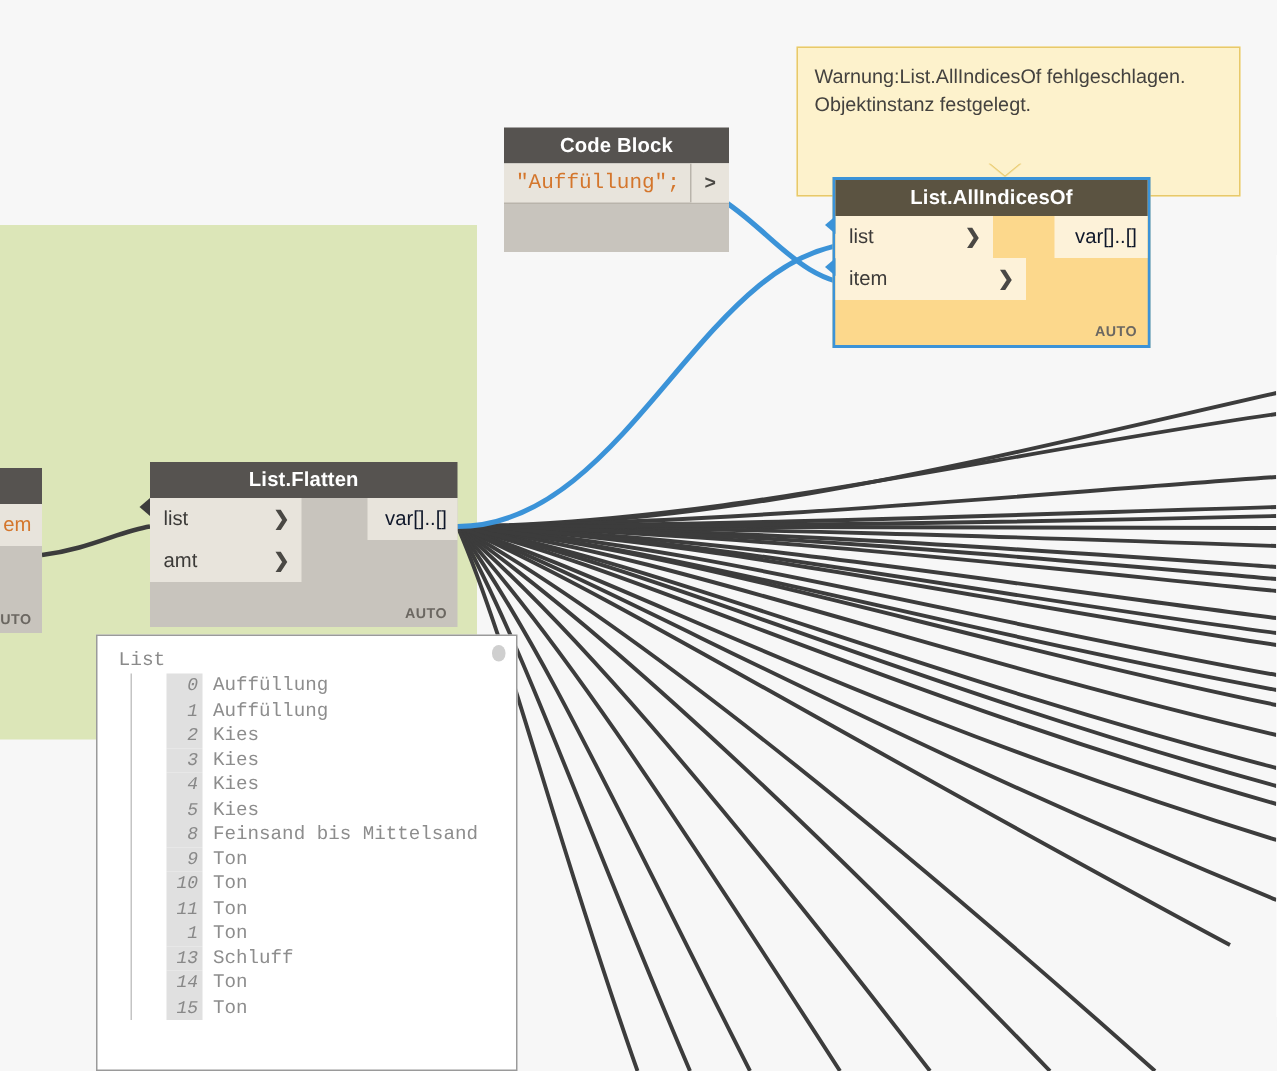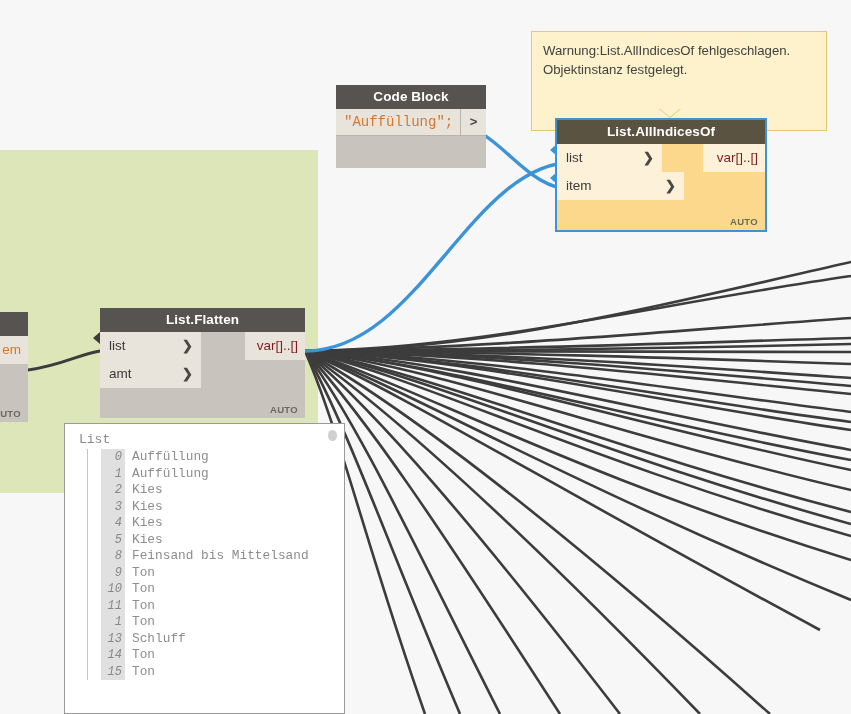--- a/index.html
+++ b/index.html
@@ -92,21 +92,21 @@
   }
   .port-out {
     position: absolute;
     right: 0;
     top: 0;
     height: 28px;
     line-height: 28px;
     padding: 0 7px;
     box-sizing: border-box;
     font-size: 13.5px;
-    color: #7f1d1d;
+    color: #0f172a;
     text-align: right;
     white-space: nowrap;
   }
   .auto-label {
     position: absolute;
     right: 7px;
     bottom: 3px;
     font-size: 9.5px;
     font-weight: bold;
     color: #6b6761;
@@ -191,21 +191,21 @@
   }
   .list-head {
     font-family: "Liberation Mono", "DejaVu Sans Mono", monospace;
     font-size: 13px;
     color: #8a8a8a;
     padding: 8px 0 2px 14px;
   }
   .list-items {
     position: relative;
     margin-left: 22px;
-    padding-left: 13px;
+    padding-left: 23px;
     border-left: 1px solid #c4c4c4;
   }
   .list-row {
     height: 16.5px;
     line-height: 16.5px;
     white-space: nowrap;
     font-family: "Liberation Mono", "DejaVu Sans Mono", monospace;
     font-size: 12.8px;
   }
   .list-idx {

